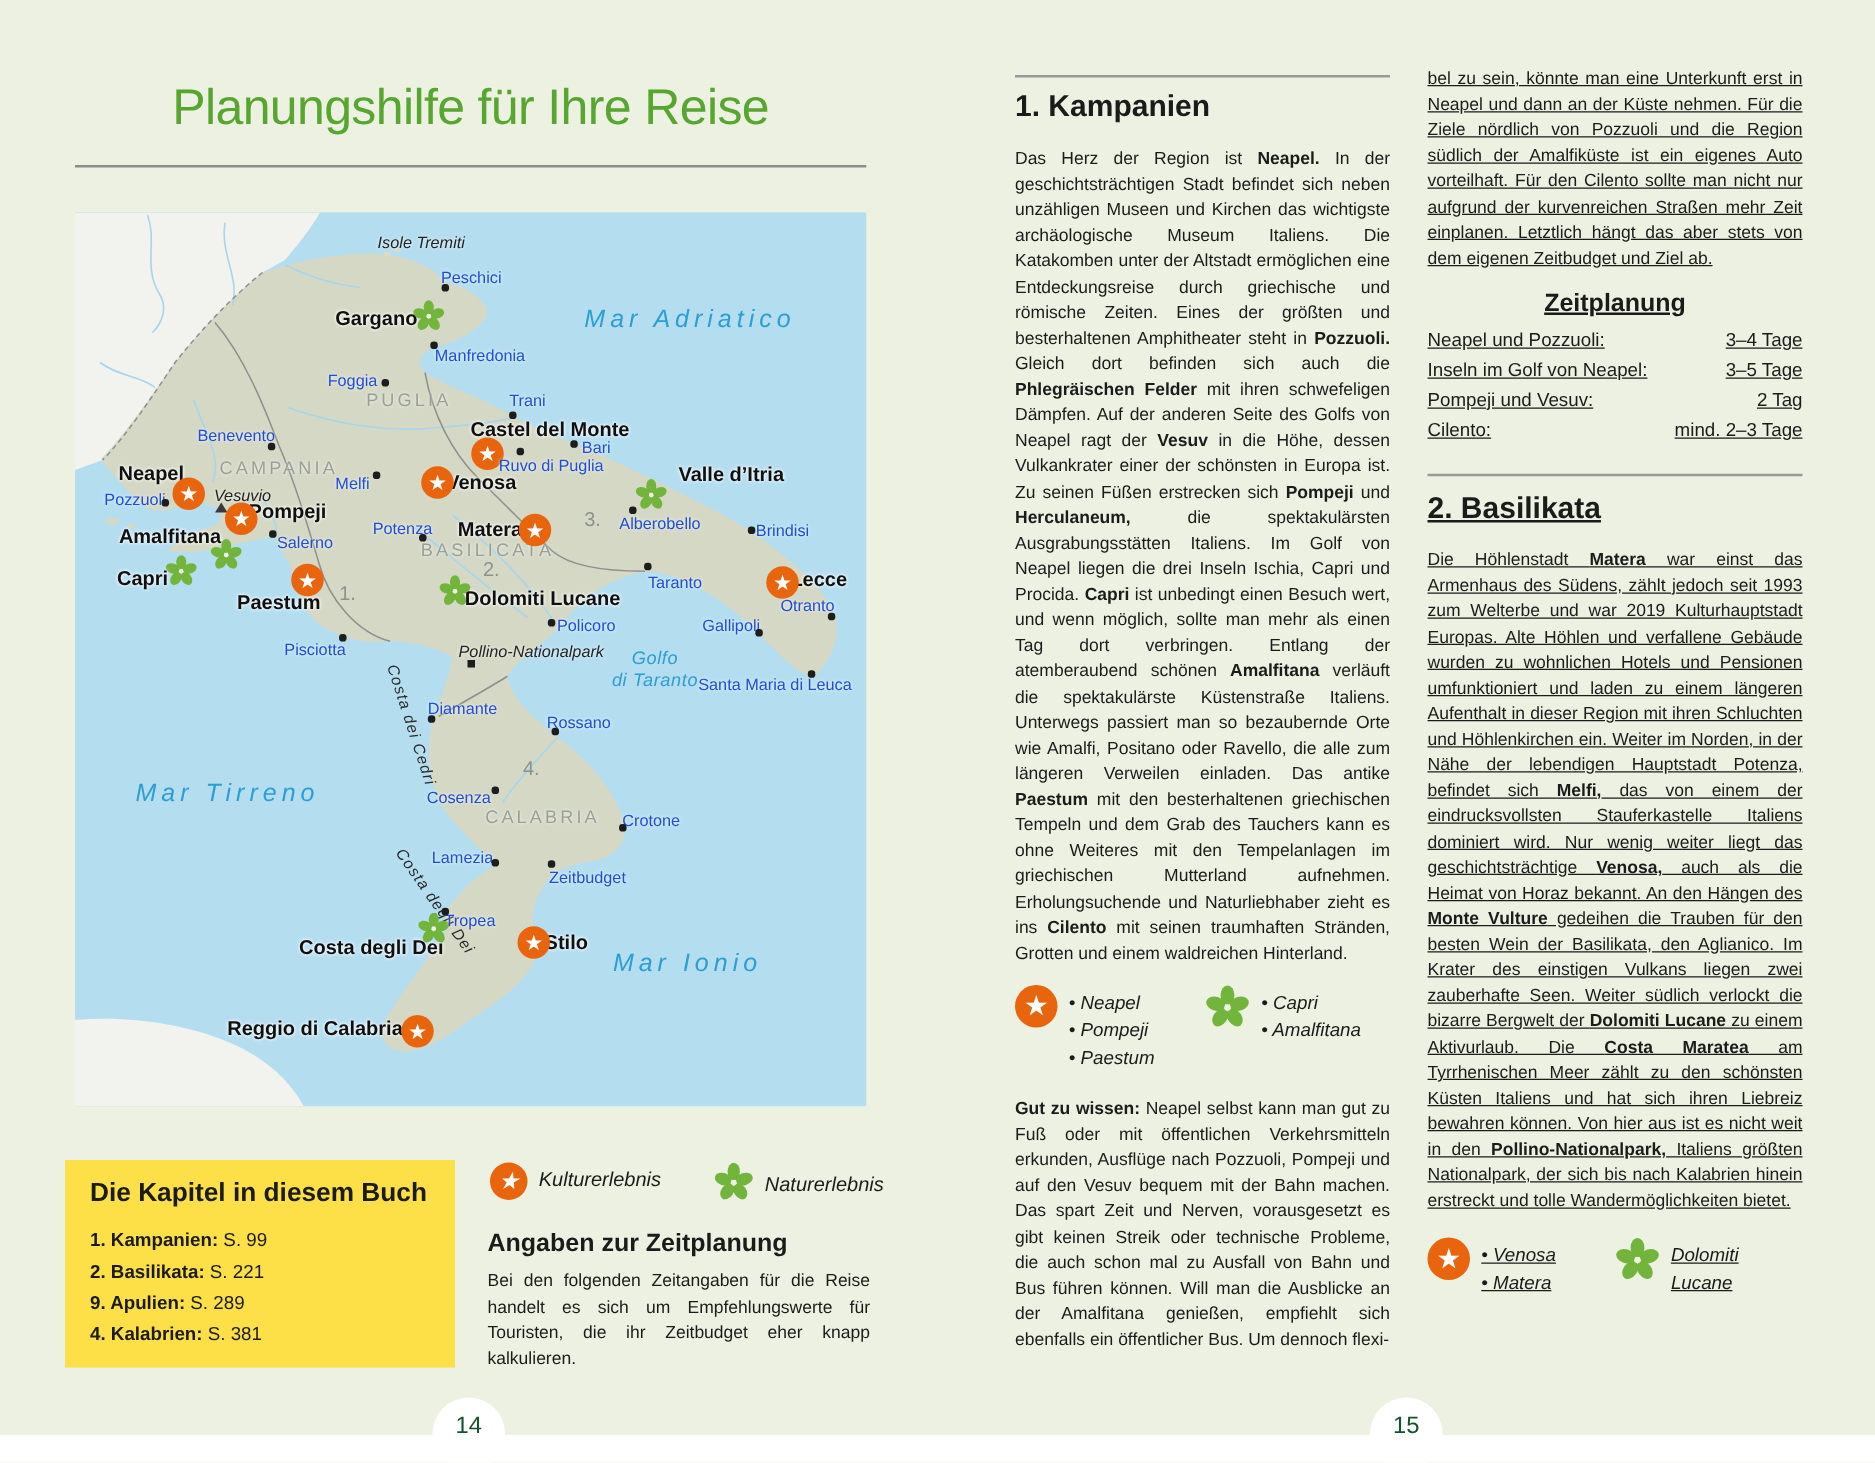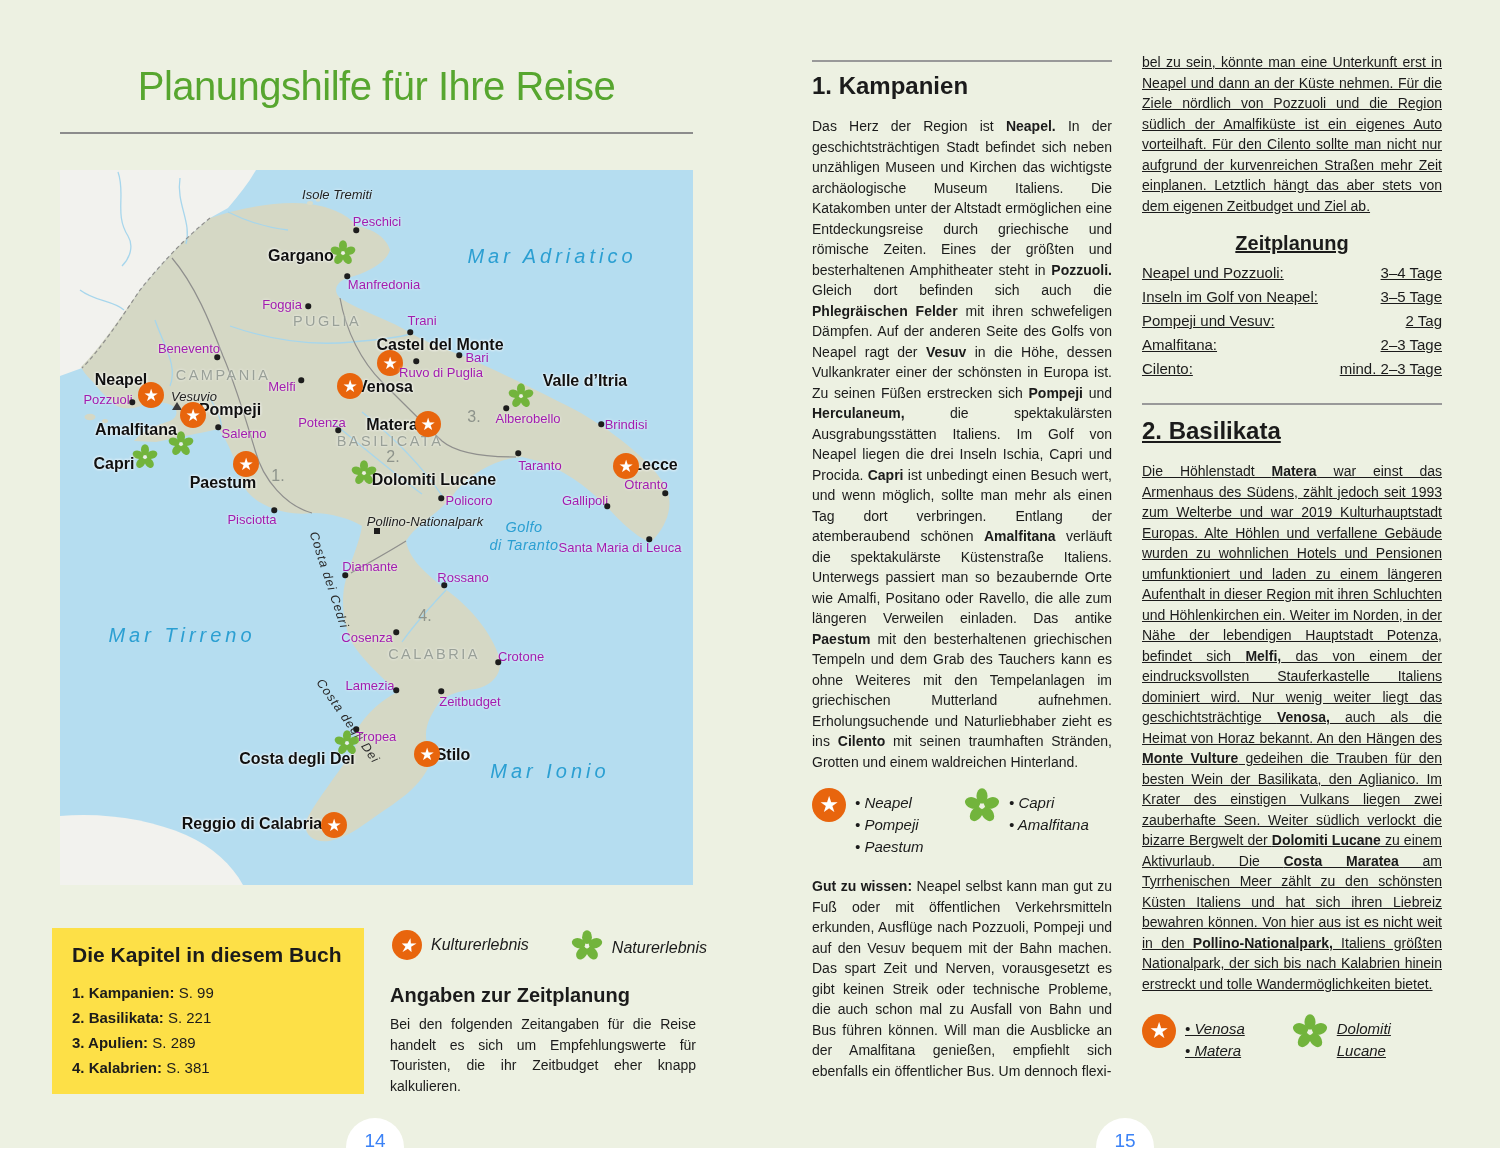--- a/index.html
+++ b/index.html
@@ -17,21 +17,21 @@
   #map svg{position:absolute;left:0;top:0;}
   .m-lbl{position:absolute;transform:translate(-50%,-50%);white-space:nowrap;}
   .m-sea{font-size:20px;font-style:italic;letter-spacing:4px;color:#2b9fd2;}
   .m-sea2{font-size:14.5px;font-style:italic;letter-spacing:.5px;color:#2b9fd2;
           text-align:center;white-space:pre-line;line-height:18px;}
   .m-region{font-size:14.5px;letter-spacing:2.5px;color:#99a098;
             text-shadow:0 0 3px rgba(255,255,255,.8);}
   .m-num{font-size:16px;color:#8d938b;}
   .m-poi{font-size:16px;font-weight:bold;color:#101010;
          text-shadow:0 0 3px rgba(255,255,255,.85),0 0 3px rgba(255,255,255,.85);}
-  .m-city{font-size:13px;color:#a21caf;text-align:center;line-height:14px;
+  .m-city{font-size:13px;color:#1d4ed8;text-align:center;line-height:14px;
           text-shadow:0 0 3px rgba(255,255,255,.85);}
   .m-ital{font-size:13px;font-style:italic;color:#232323;
           text-shadow:0 0 3px rgba(255,255,255,.8);}
   .m-coast{font-size:12.5px;font-style:italic;color:#2a2a2a;letter-spacing:1px;}
   .m-dot{width:5.5px;height:5.5px;border-radius:50%;background:#1d1d1d;}
   .m-tri{width:0;height:0;border-left:5px solid transparent;border-right:5px solid transparent;
          border-bottom:8px solid #3a3a3a;background:none!important;}
   .m-sq{width:6px;height:6px;background:#1d1d1d;}
   
   .ic-star{display:inline-flex;align-items:center;justify-content:center;
@@ -55,21 +55,21 @@
   .col p{font-size:14px;line-height:20.5px;text-align:justify;margin:0;}
   .col h2{font-size:20px;margin:16px 0 6px 0;text-align:center;}
   .zrow{display:flex;justify-content:space-between;font-size:15px;line-height:24px;}
   .poiblock{display:flex;margin-top:16px;}
   .poigroup{display:flex;gap:9px;align-items:flex-start;}
   .poigroup .lines{font-size:15px;font-style:italic;line-height:22px;padding-top:4px;}
   .gutpara{margin-top:18px!important;}
   #b-rule{height:2px;background:#999;margin:22px 0 12px 0;}
   
   .pgcircle{width:58px;height:58px;border-radius:50%;background:#ffffff;top:1118px;}
-  .pgnum{top:1130px;width:58px;text-align:center;font-size:19px;color:#3b82f6;}
+  .pgnum{top:1130px;width:58px;text-align:center;font-size:19px;color:#14532d;}
 </style>
 </head>
 <body>
 
 <div id="spread" class="abs"></div>
 
 <div id="page-title" class="abs">Planungshilfe für Ihre Reise</div>
 <div id="title-rule" class="abs"></div>
 
 <div id="map" class="abs">
@@ -286,21 +286,21 @@
       <div class="m-city m-lbl" style="position: absolute; left: 316px; top: 567px; transform: translate(-50%, -50%);">Tropea</div>
       <div class="m-dot m-lbl" style="position: absolute; left: 296px; top: 559px; transform: translate(-50%, -50%);"></div>
     </div>
 </div>
 
 <div id="chapters-box" class="abs">
   <h3>Die Kapitel in diesem Buch</h3>
   <div id="chapter-list">
       <div><b>1. Kampanien:</b> S. 99</div>
       <div><b>2. Basilikata:</b> S. 221</div>
-      <div><b>3. Apulien:</b> S. 289</div>
+      <div><b>9. Apulien:</b> S. 289</div>
       <div><b>4. Kalabrien:</b> S. 381</div>
     </div>
 </div>
 
 <div id="legend" class="abs">
   <div class="legend-item">
     <span><span class="ic-star" style="width:30px;height:30px;font-size:19px">★</span></span>
     <span>Kulturerlebnis</span>
   </div>
   <div class="legend-item">
@@ -366,24 +366,20 @@
       </div>
       <div class="zrow">
         <span>Inseln im Golf von Neapel:</span>
         <span>3–5 Tage</span>
       </div>
       <div class="zrow">
         <span>Pompeji und Vesuv:</span>
         <span>2 Tag</span>
       </div>
       <div class="zrow">
-        <span>Amalfitana:</span>
-        <span>2–3 Tage</span>
-      </div>
-      <div class="zrow">
         <span>Cilento:</span>
         <span>mind. 2–3 Tage</span>
       </div>
     </div>
   <div id="b-rule"></div>
   <h1>2. Basilikata</h1>
   <p>Die Höhlenstadt <b>Matera</b> war einst das Armenhaus des Südens, zählt jedoch seit 1993 zum Welterbe und war 2019 Kulturhauptstadt Europas. Alte Höhlen und verfallene Gebäude wurden zu wohnlichen Hotels und Pensionen umfunktioniert und laden zu einem längeren Aufenthalt in dieser Region mit ihren Schluchten und Höhlenkirchen ein. Weiter im Norden, in der Nähe der lebendigen Hauptstadt Potenza, befindet sich <b>Melfi,</b> das von einem der eindrucksvollsten Stauferkastelle Italiens dominiert wird. Nur wenig weiter liegt das geschichtsträchtige <b>Venosa,</b> auch als die Heimat von Horaz bekannt. An den Hängen des <b>Monte Vulture</b> gedeihen die Trauben für den besten Wein der Basilikata, den Aglianico. Im Krater des einstigen Vulkans liegen zwei zauberhafte Seen. Weiter südlich verlockt die bizarre Bergwelt der <b>Dolomiti Lucane</b> zu einem Aktivurlaub. Die <b>Costa Maratea</b> am Tyrrhenischen Meer zählt zu den schönsten Küsten Italiens und hat sich ihren Liebreiz bewahren können. Von hier aus ist es nicht weit in den <b>Pollino-Nationalpark,</b> Italiens größten Nationalpark, der sich bis nach Kalabrien hinein erstreckt und tolle Wandermöglichkeiten bietet.</p>
   <div class="poiblock" style="margin-top:20px">
     <div class="poigroup" style="width:152px">
       <span><span class="ic-star" style="width:34px;height:34px;font-size:22px">★</span></span>

